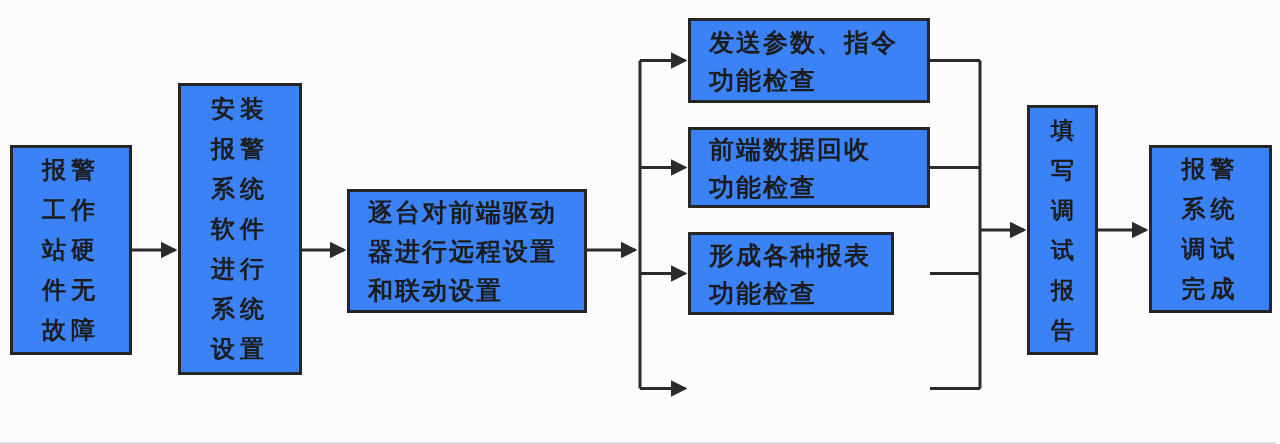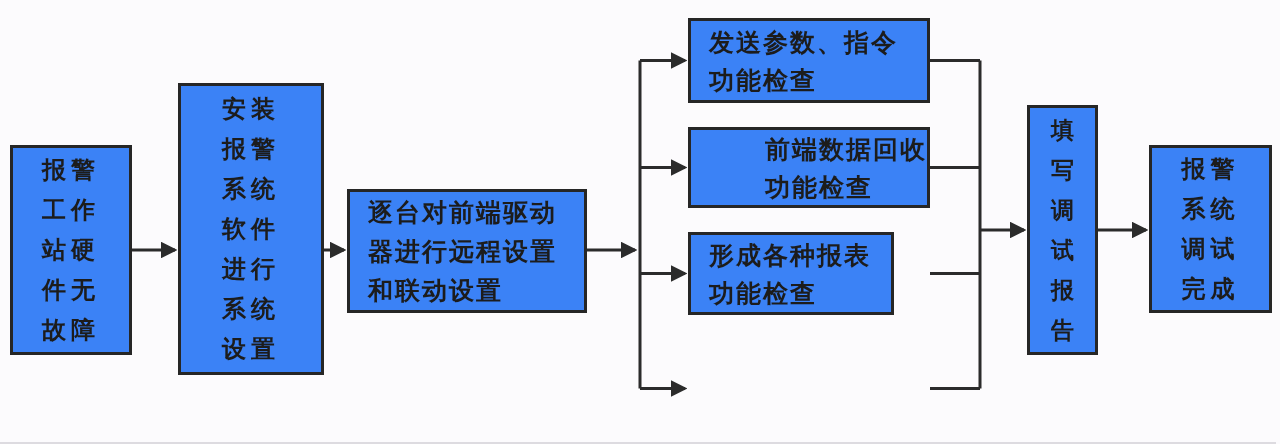--- a/index.html
+++ b/index.html
@@ -40,24 +40,24 @@
     justify-content: center;
     text-align: center;
   }
   .lefty {
     justify-content: flex-start;
     text-align: left;
     padding-left: 18px;
   }
   
   .n-hardware  { left: 10px;   top: 145px; width: 122px; height: 210px; font-size: 24px; line-height: 40px; letter-spacing: 5px; }
-  .n-install   { left: 178px;  top: 83px;  width: 146px; height: 292px; font-size: 24px; line-height: 40px; letter-spacing: 5px; }
+  .n-install   { left: 178px;  top: 83px;  width: 124px; height: 292px; font-size: 24px; line-height: 40px; letter-spacing: 5px; }
   .n-remote    { left: 347px;  top: 189px; width: 240px; height: 124px; font-size: 25px; line-height: 39px; letter-spacing: 2px; }
   .n-send      { left: 688px;  top: 18px;  width: 242px; height: 85px;  font-size: 25px; line-height: 38px; letter-spacing: 2px; }
-  .n-recovery  { left: 688px;  top: 127px; width: 242px; height: 81px;  font-size: 25px; line-height: 38px; letter-spacing: 2px; justify-content: flex-end; }
+  .n-recovery  { left: 688px;  top: 127px; width: 242px; height: 81px;  font-size: 25px; line-height: 38px; letter-spacing: 2px; }
   .n-reports   { left: 688px;  top: 232px; width: 206px; height: 83px;  font-size: 25px; line-height: 38px; letter-spacing: 2px; }
   .n-linkage   { left: 688px;  top: 358px; width: 242px; height: 61px;  font-size: 25px; line-height: 38px; letter-spacing: 2px; }
   .n-report    { left: 1027px; top: 105px; width: 71px;  height: 250px; font-size: 23px; line-height: 40px; }
   .n-complete  { left: 1149px; top: 145px; width: 123px; height: 168px; font-size: 24px; line-height: 40px; letter-spacing: 5px; }
   .bottom-artifact {
     position: absolute;
     left: 0;
     right: 4px;
     bottom: 0;
     height: 2px;

